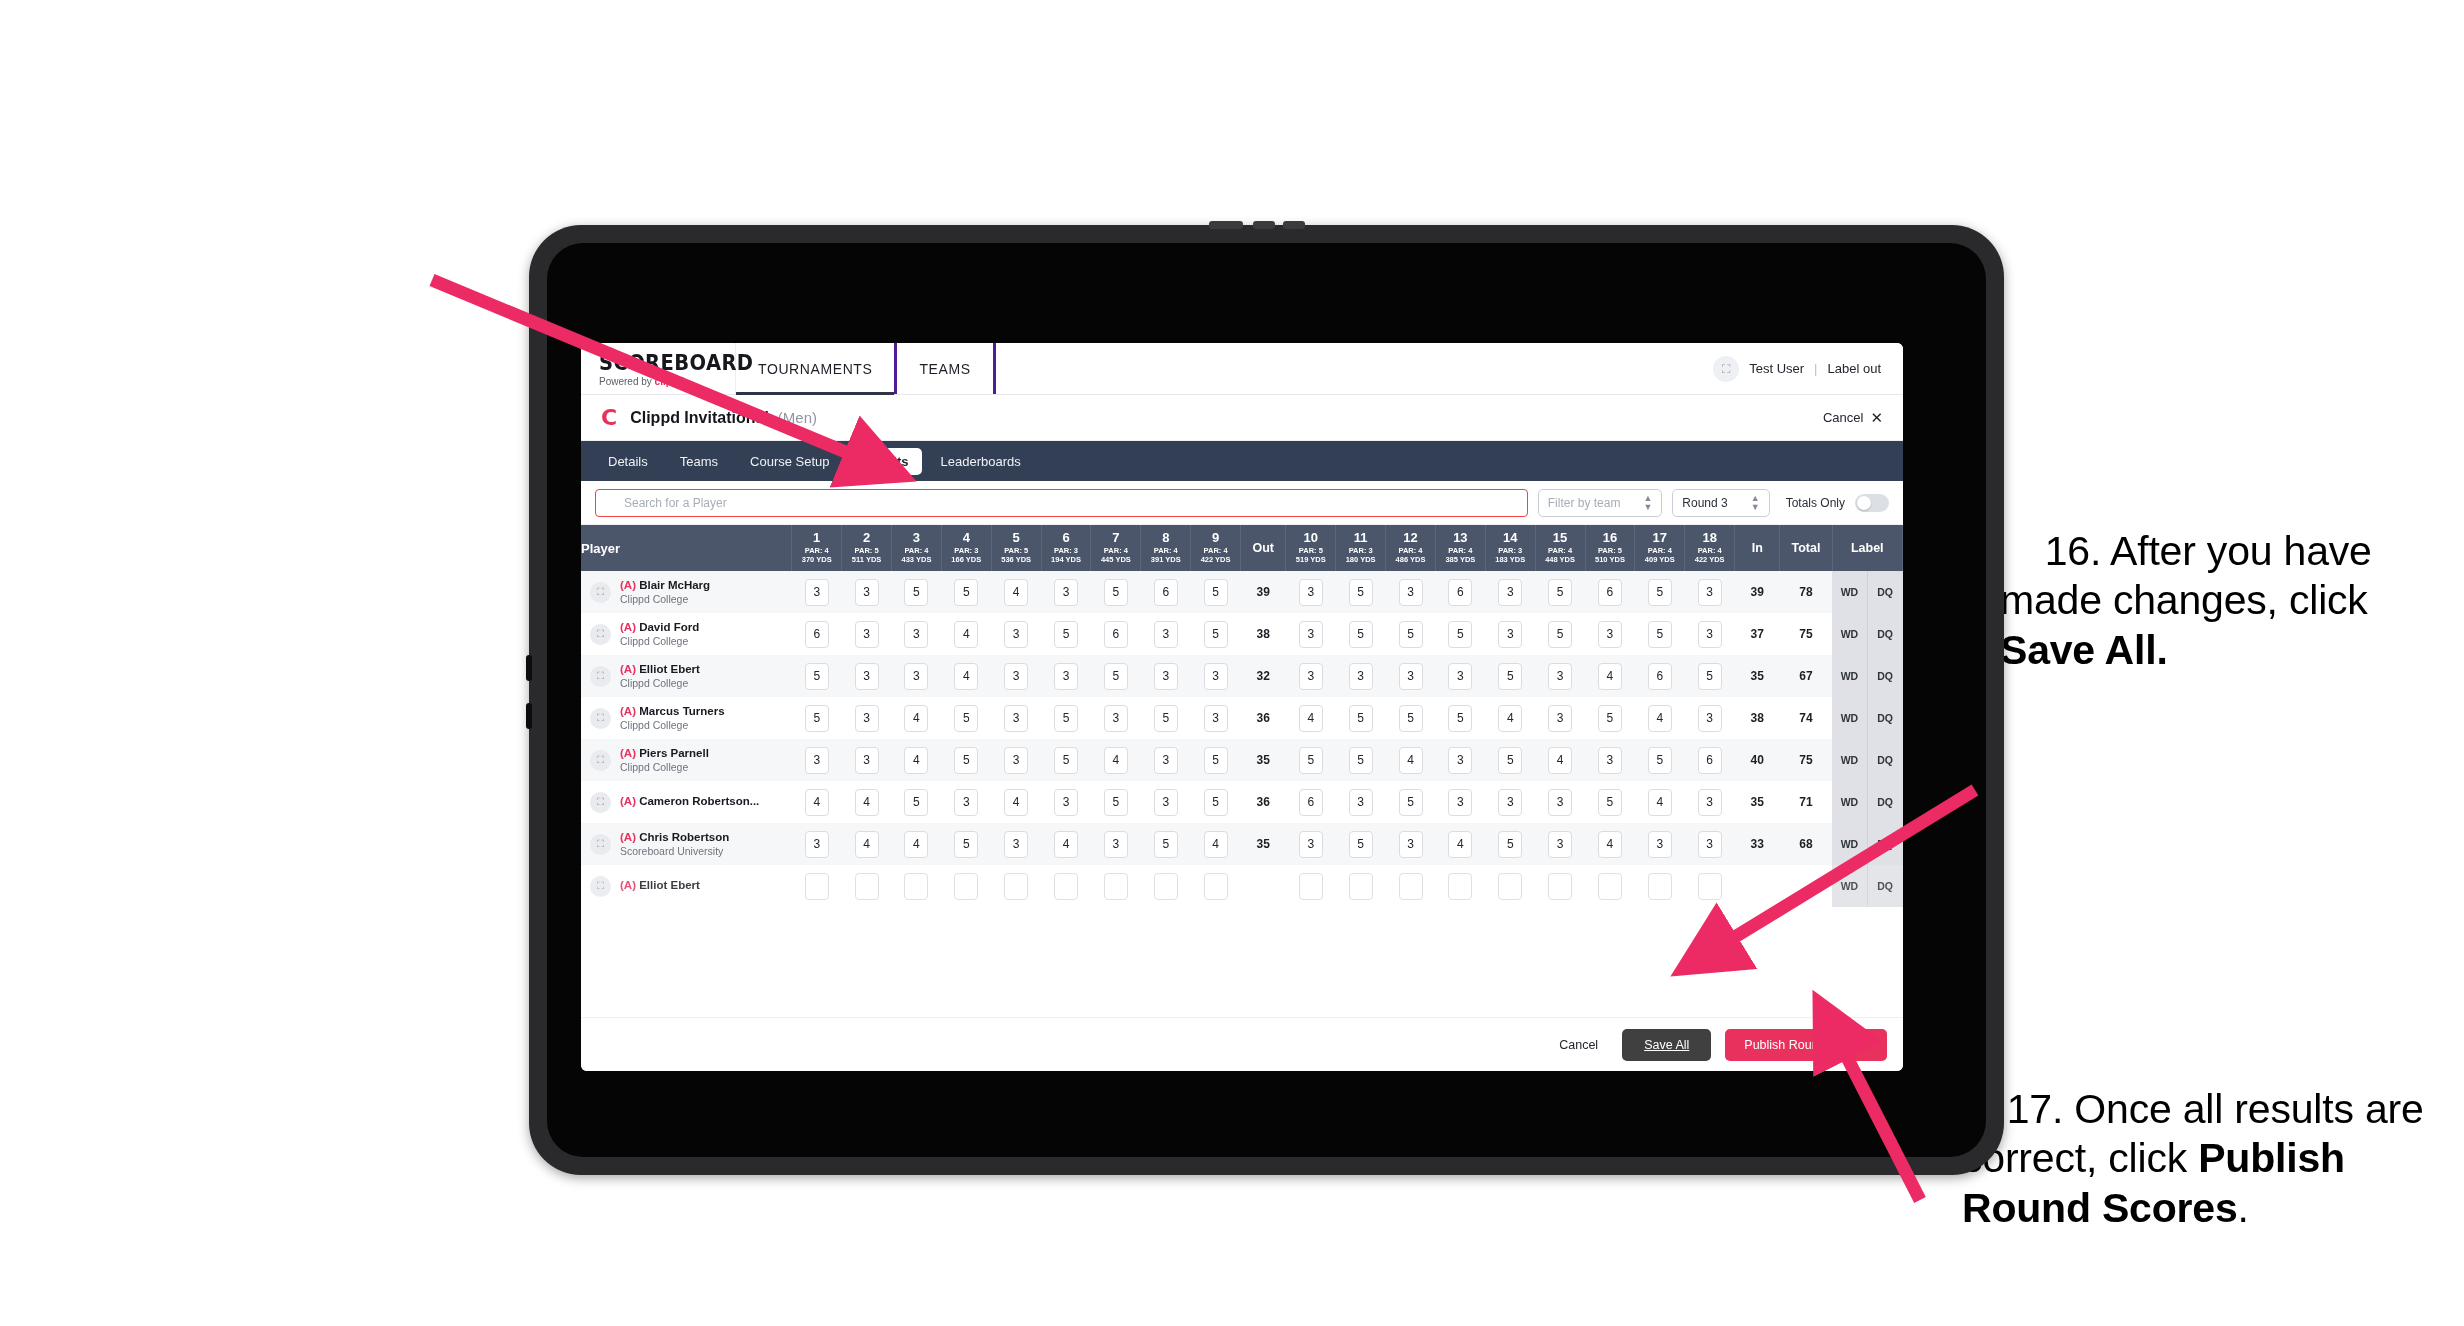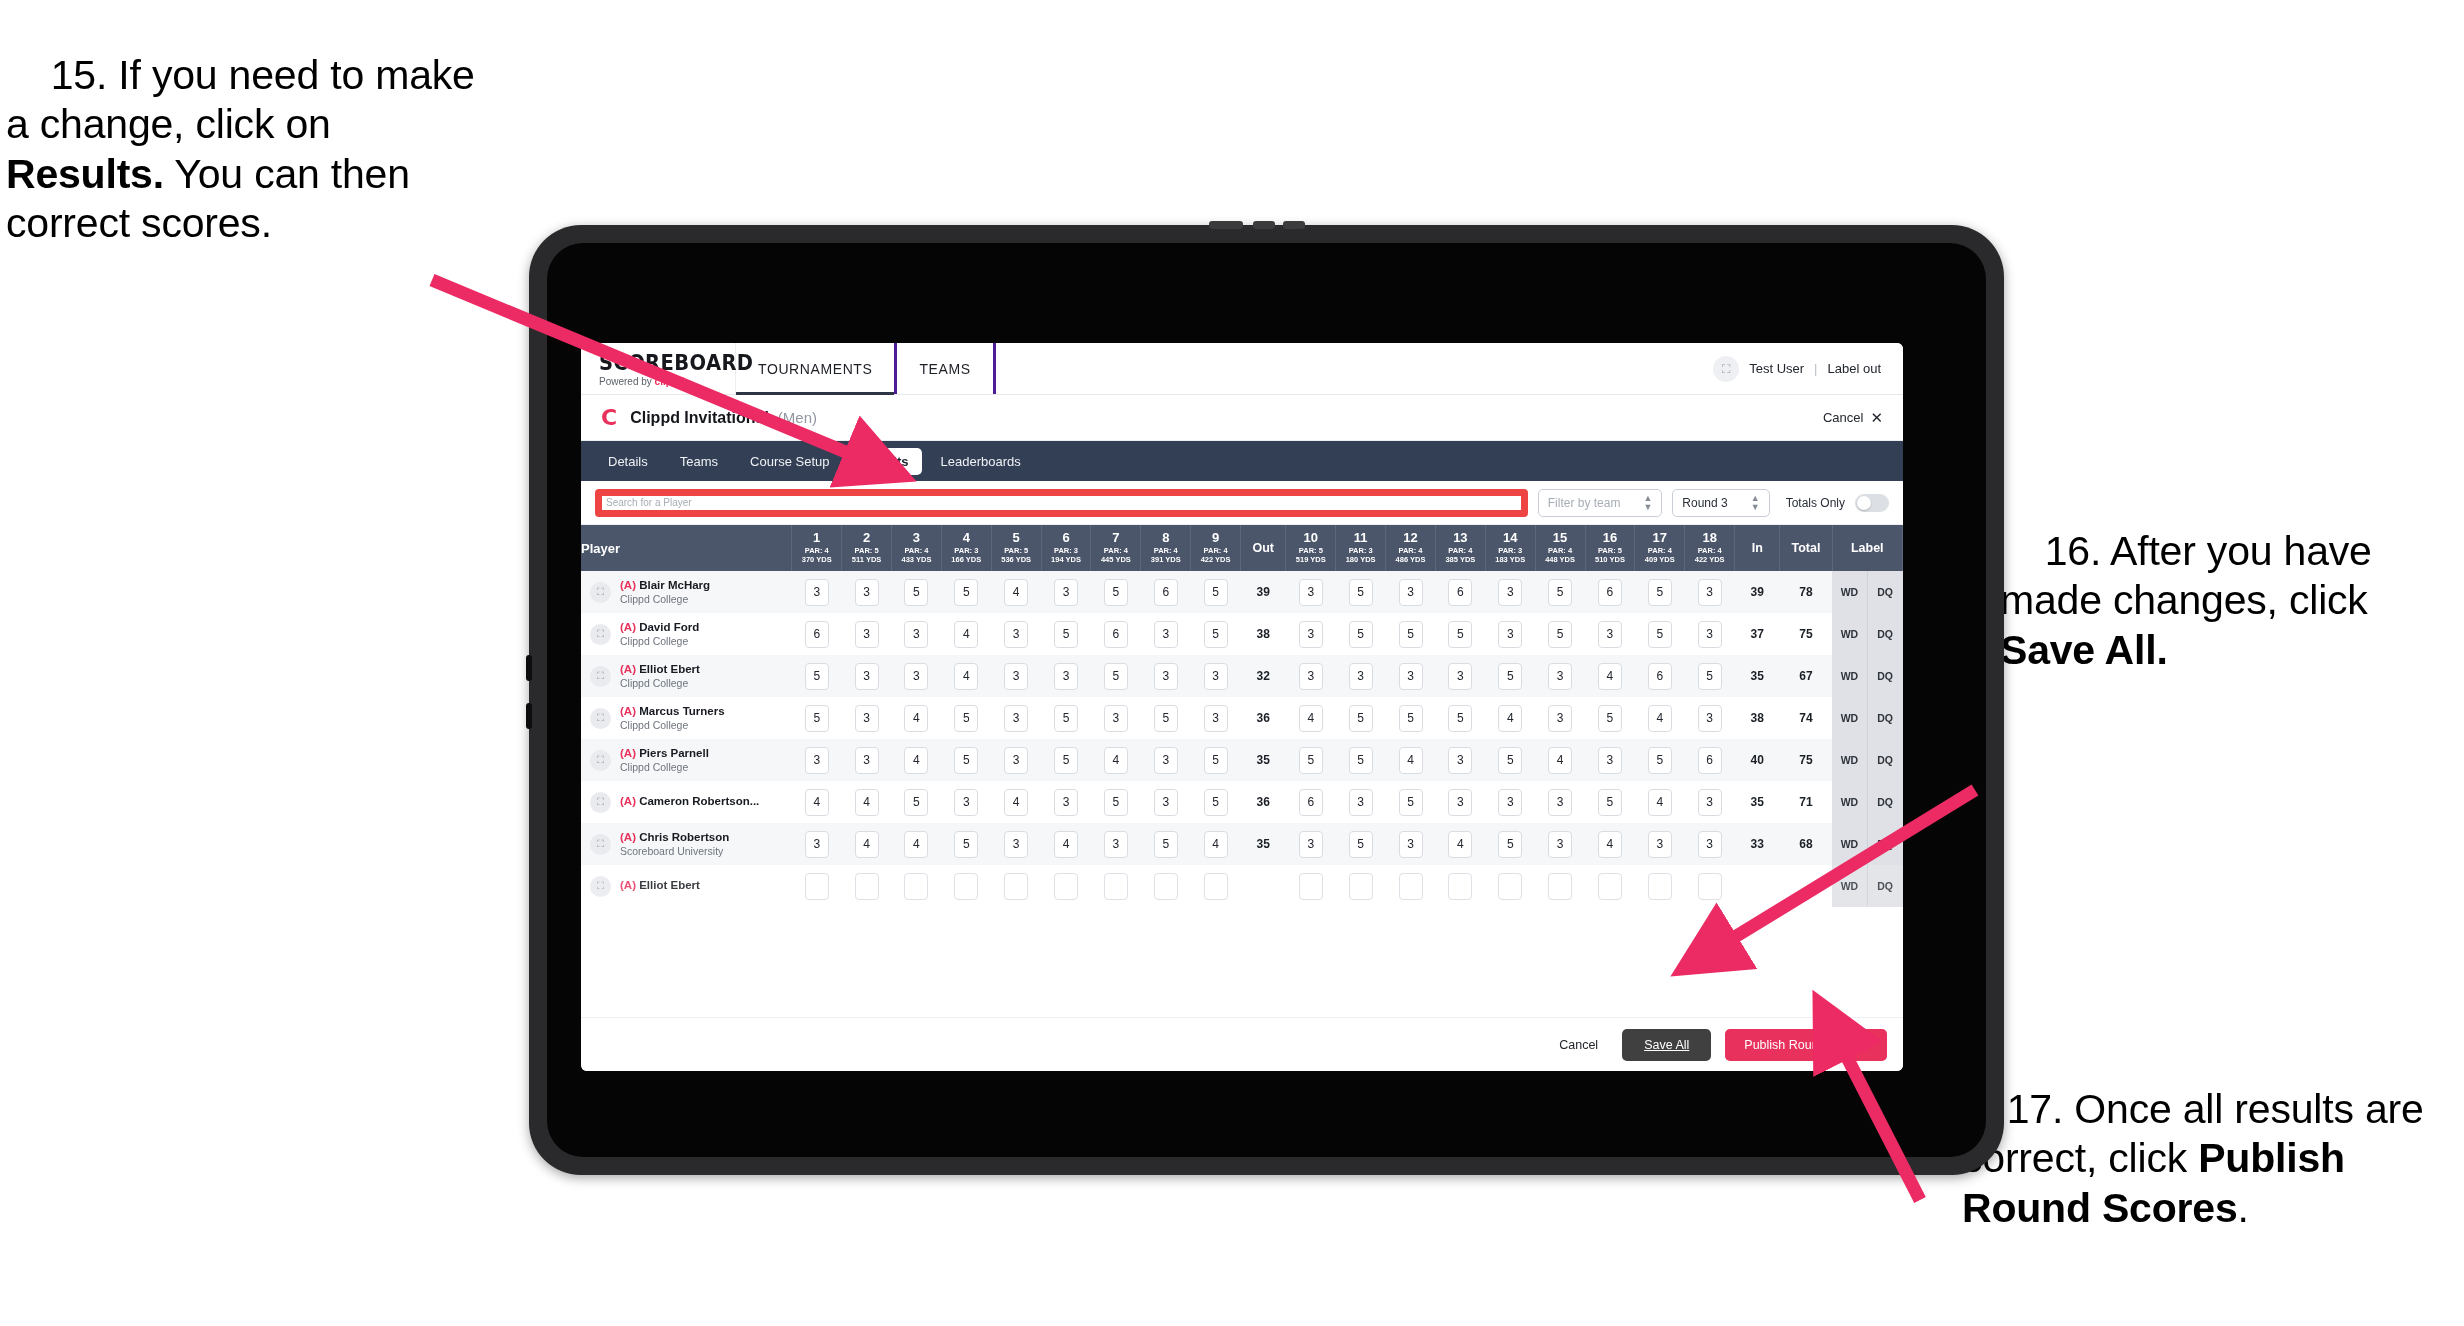--- a/index.html
+++ b/index.html
@@ -124,22 +124,22 @@
     font-size: 13px; color: #eef1f5; padding: 6px 13px; border-radius: 5px; cursor: pointer;
   }
   .sec-tab.active { background: #fff; color: #1d2330; font-weight: 600; }
 
   
   #filterbar {
     height: 44px; background: #fff; display: flex; align-items: center;
     padding: 0 14px; gap: 10px; flex: 0 0 auto; border-bottom: 1px solid #eef0f3;
   }
   .search-input {
-    flex: 1; height: 28px; border: 7px solid #ef4444; border-radius: 4px;
-    background: #fff; font-size: 10px; color: #2a2f38; padding: 0 4px;
+    flex: 1; height: 28px; border: 1px solid #ef4444; border-radius: 4px;
+    background: #fff; font-size: 12px; color: #2a2f38; padding: 0 28px;
     font-family: "Liberation Sans", sans-serif;
   }
   .search-input::placeholder { color: #a7adb6; }
   .select-box {
     height: 28px; min-width: 96px; border: 1px solid #c9ced6; border-radius: 5px;
     display: flex; align-items: center; justify-content: space-between; gap: 23px;
     padding: 0 9px; font-size: 12px; color: #2a2f38; background: #fff; cursor: pointer;
   }
   .select-box.placeholder-text .sel-val { color: #a7adb6; }
   .chev { color: #858c96; font-size: 9px; line-height: 1; display: flex; flex-direction: column; }
@@ -209,23 +209,20 @@
          font-family: "Liberation Sans", sans-serif; }
   .btn-text { background: transparent; color: #20242c; padding: 8px 10px; }
   .btn-save { background: #404040; color: #fff; padding: 9px 22px; text-decoration: underline; }
   .btn-publish { background: #e8315c; color: #fff; padding: 9px 19px; }
 </style>
 </head>
 <body>
 
 <div id="stage">
 
-  <div class="callout" id="callout-15">
-    <span>15. If you need to make a change, click on </span><b>Results.</b><span> You can then correct scores.</span>
-  </div>
 
   <div class="callout" id="callout-16">
     <span>16. After you have made changes, click </span><b>Save All.</b><span></span>
   </div>
 
   <div class="callout" id="callout-17">
     <span>17. Once all results are correct, click </span><b>Publish Round Scores</b><span>.</span>
   </div>
 
   <div id="tablet">

